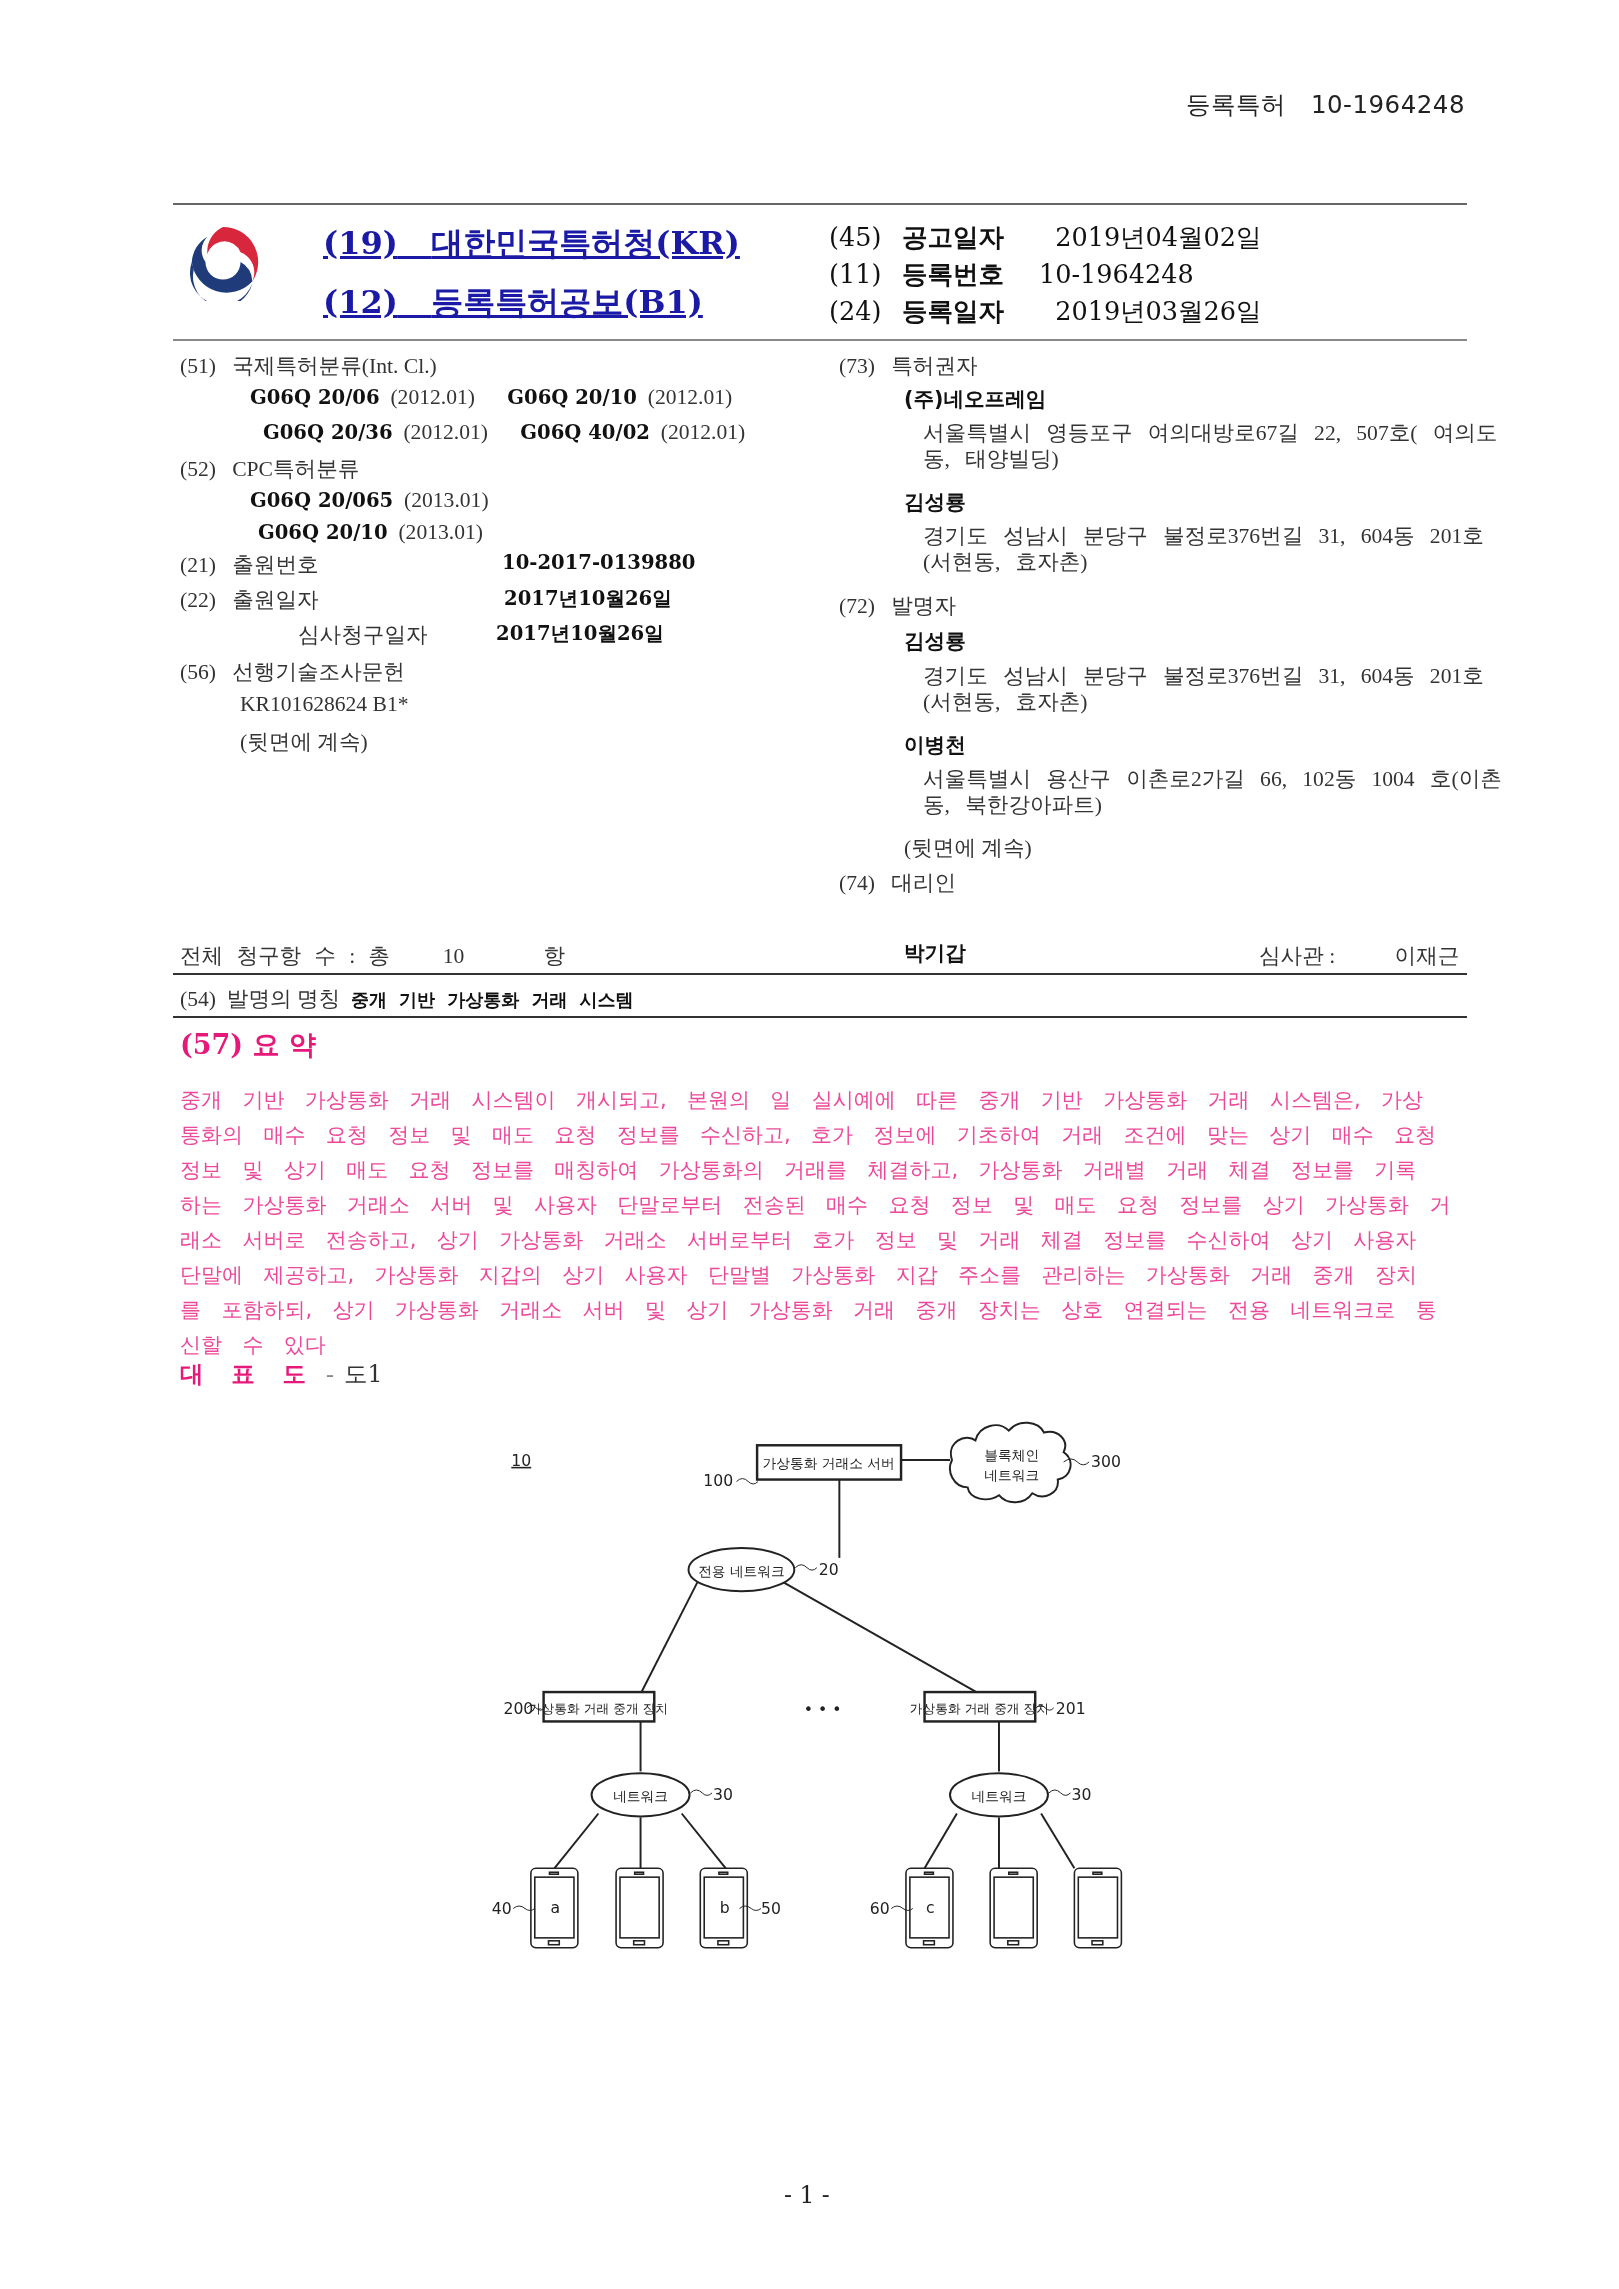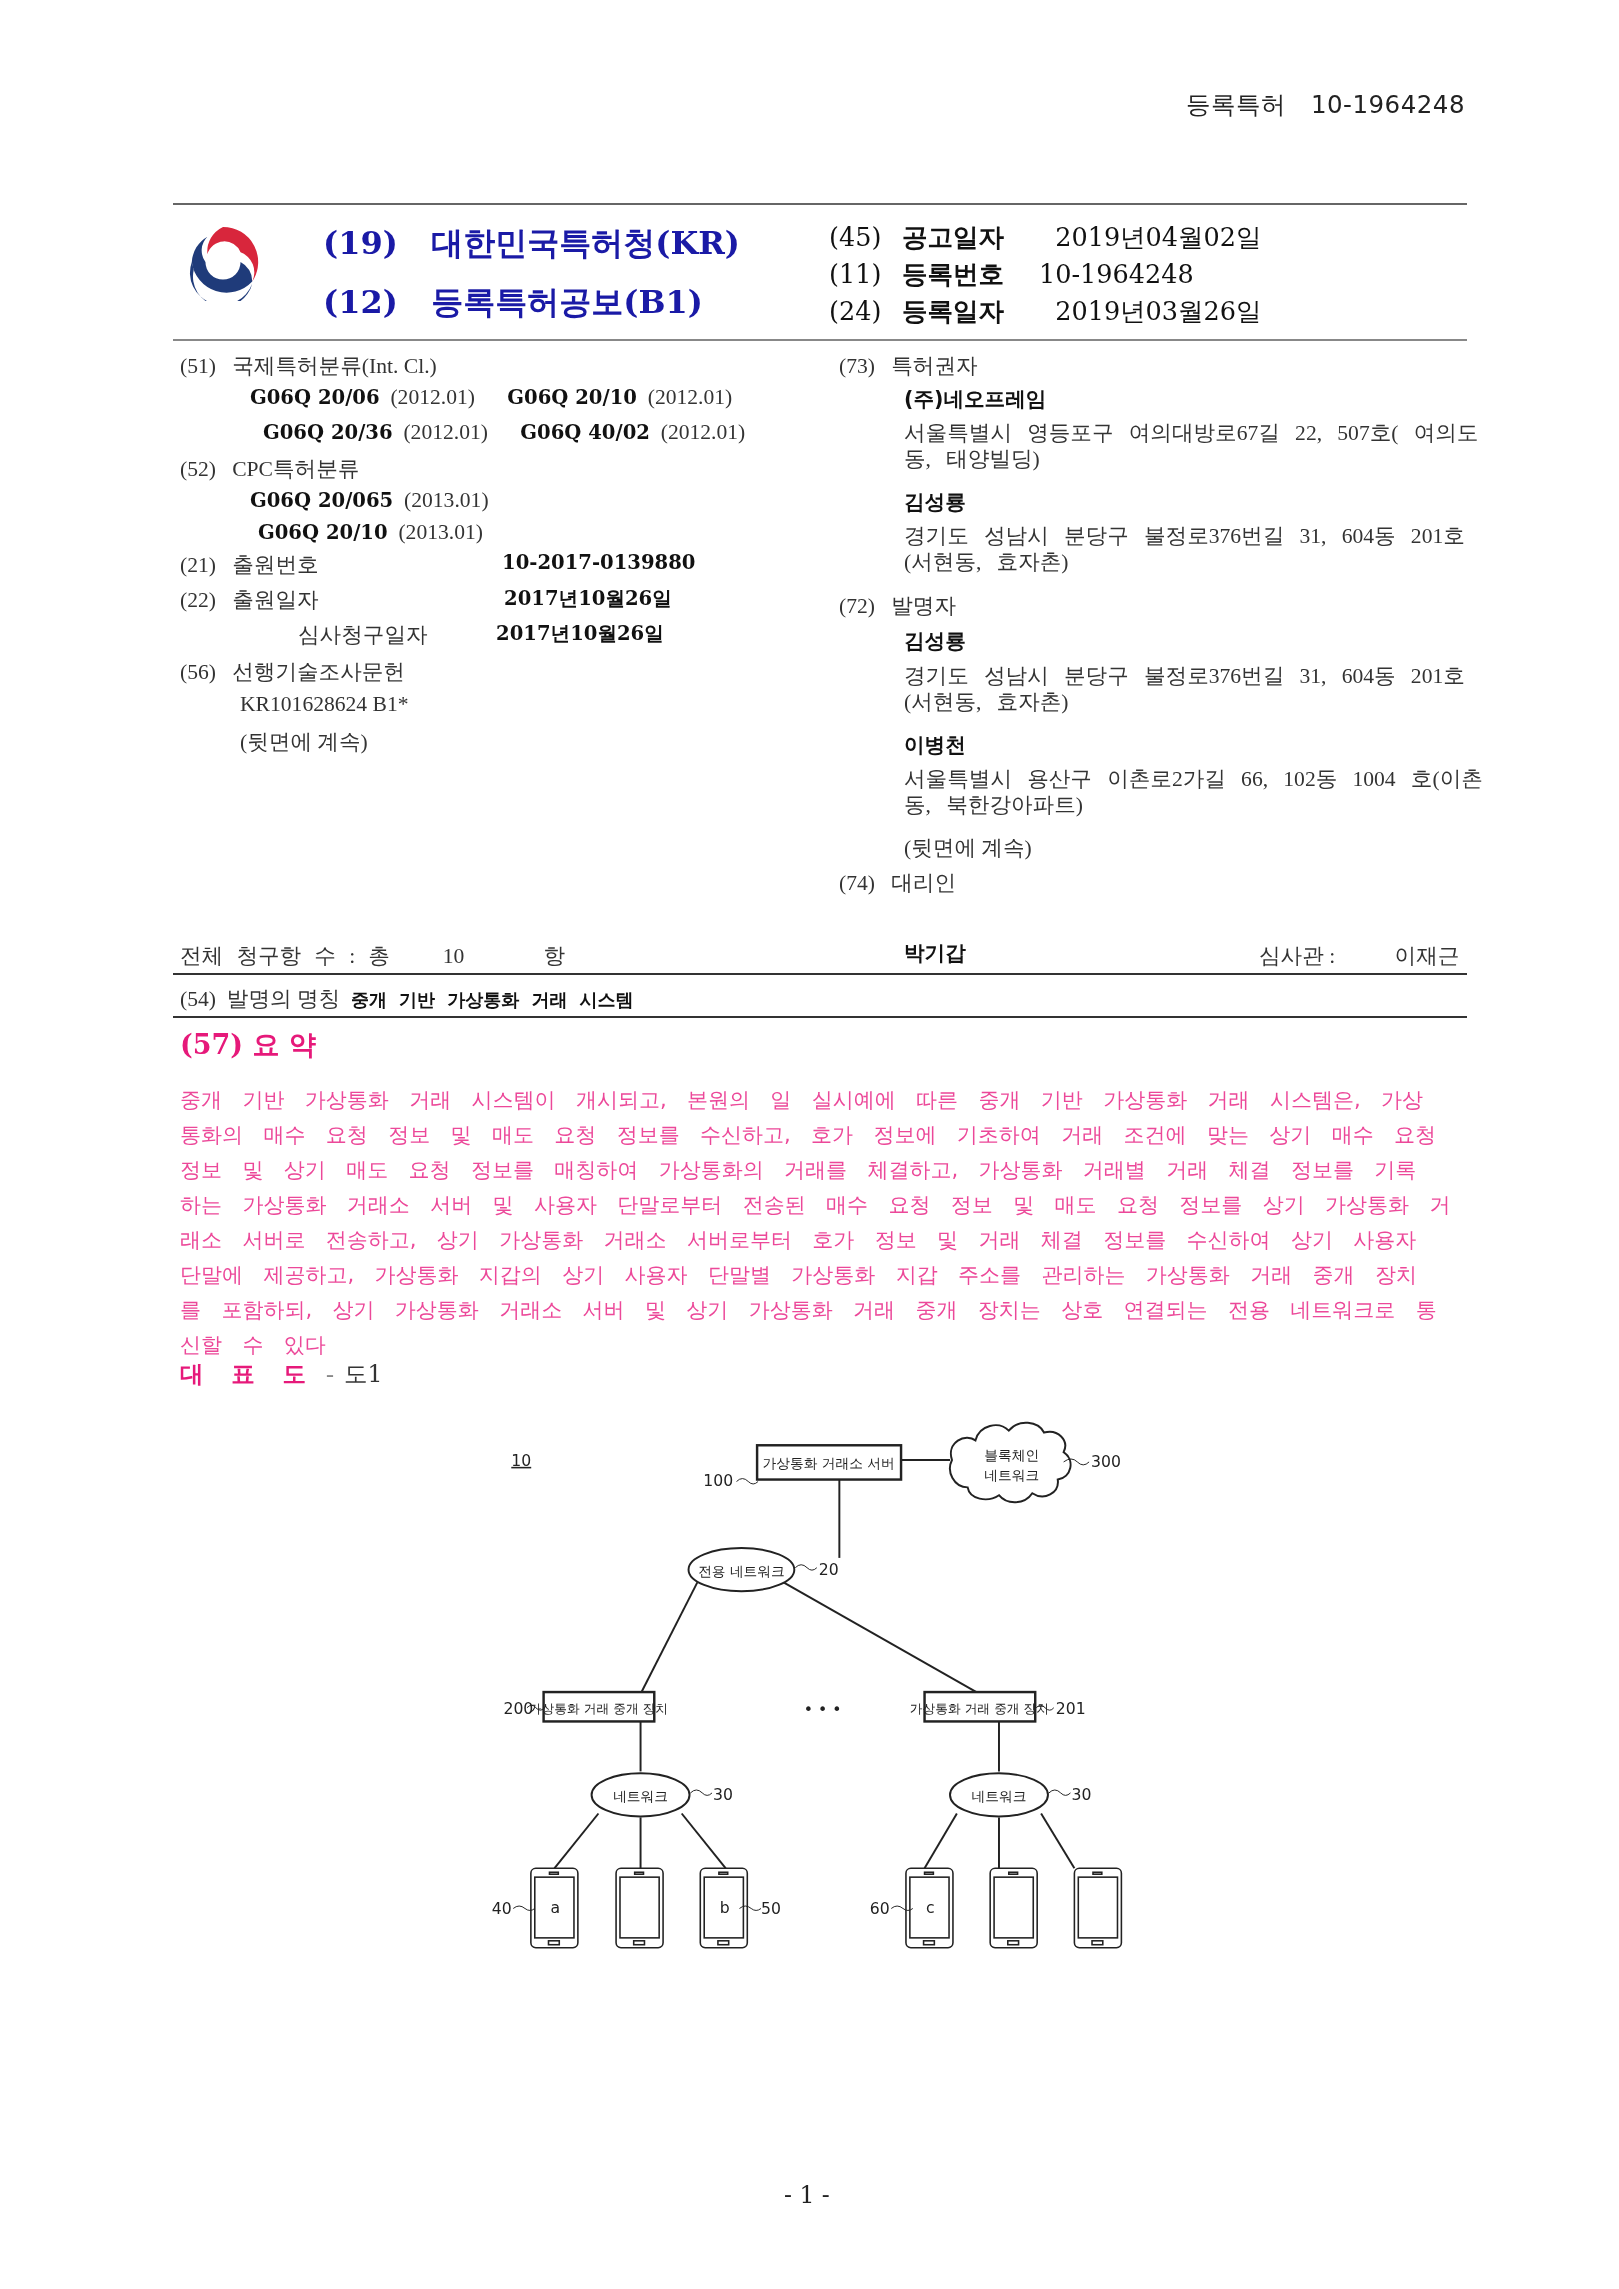--- a/index.html
+++ b/index.html
@@ -3,28 +3,28 @@
 <meta charset="utf-8">
 <style>
   html, body { margin:0; padding:0; background:#ffffff; }
   body { width:1619px; height:2290px; position:relative; overflow:hidden;
          font-family:"DejaVu Serif", "Liberation Serif", serif; color:#222; }
   .abs { position:absolute; white-space:nowrap; }
   .page-header { left:1186px; top:88px; font-family:"DejaVu Sans", sans-serif; font-size:24.5px; color:#222; letter-spacing:0.5px; }
   .rule { position:absolute; left:173px; width:1294px; height:2px; background:#666; }
   .rule.thin { height:2px; background:#888; }
   .rule.dark { background:#333; }
-  .title-blue { color:#1a1aa6; font-weight:bold; font-size:32px; font-family:"DejaVu Serif", serif; }
+  .title-blue { color:#1a1aa6; font-weight:bold; font-size:32px; font-family:"DejaVu Serif", serif;text-decoration:underline; }
   .pubinfo { font-size:25.5px; color:#111; font-family:"DejaVu Serif", serif; }
   .pubinfo .k { display:inline-block; width:73px; }
   .pubinfo .lbl { display:inline-block; width:137px; font-weight:bold; }
   .meta { font-size:21.6px; color:#333; font-family:"Liberation Serif", serif; }
   .meta b { color:#111; font-family:"DejaVu Serif", serif; font-size:19.6px; }
   .bold-kor { font-weight:bold; color:#111; font-family:"DejaVu Sans", sans-serif; font-size:20.6px; }
-  .addr { font-size:21.6px; color:#333; font-family:"Liberation Serif", serif; line-height:25.5px; white-space:normal; width:598px; word-spacing:9.8px; }
+  .addr { font-size:21.6px; color:#333; font-family:"Liberation Serif", serif; line-height:25.5px; white-space:normal; width:598px; word-spacing:9.8px;margin-left:19px; }
   .pink { color:#e6197a; font-weight:bold; font-family:"DejaVu Serif", serif; }
   .abstract { position:absolute; left:180px; top:1083px; width:1439px; font-family:"DejaVu Sans", sans-serif; font-size:21px; line-height:35px; color:#ec4899; word-spacing:13.7px; }
   .abstract .ln { white-space:nowrap; display:block; }
   .repfig { left:180px; top:1358px; font-size:23.5px; font-family:"DejaVu Sans", sans-serif; }
   .repfig .rf { color:#e6197a; font-weight:bold; letter-spacing:9.8px;margin-top:20px; }
   .repfig .dash { color:#888; margin:0 9.8px; }
   .repfig .val { color:#333; font-family:"DejaVu Serif", serif; }
   svg text { font-family:"DejaVu Sans", sans-serif; }
   .footer { left:784px; top:2181px; font-size:23.5px; font-family:"DejaVu Serif", serif; color:#222; }
 </style>

